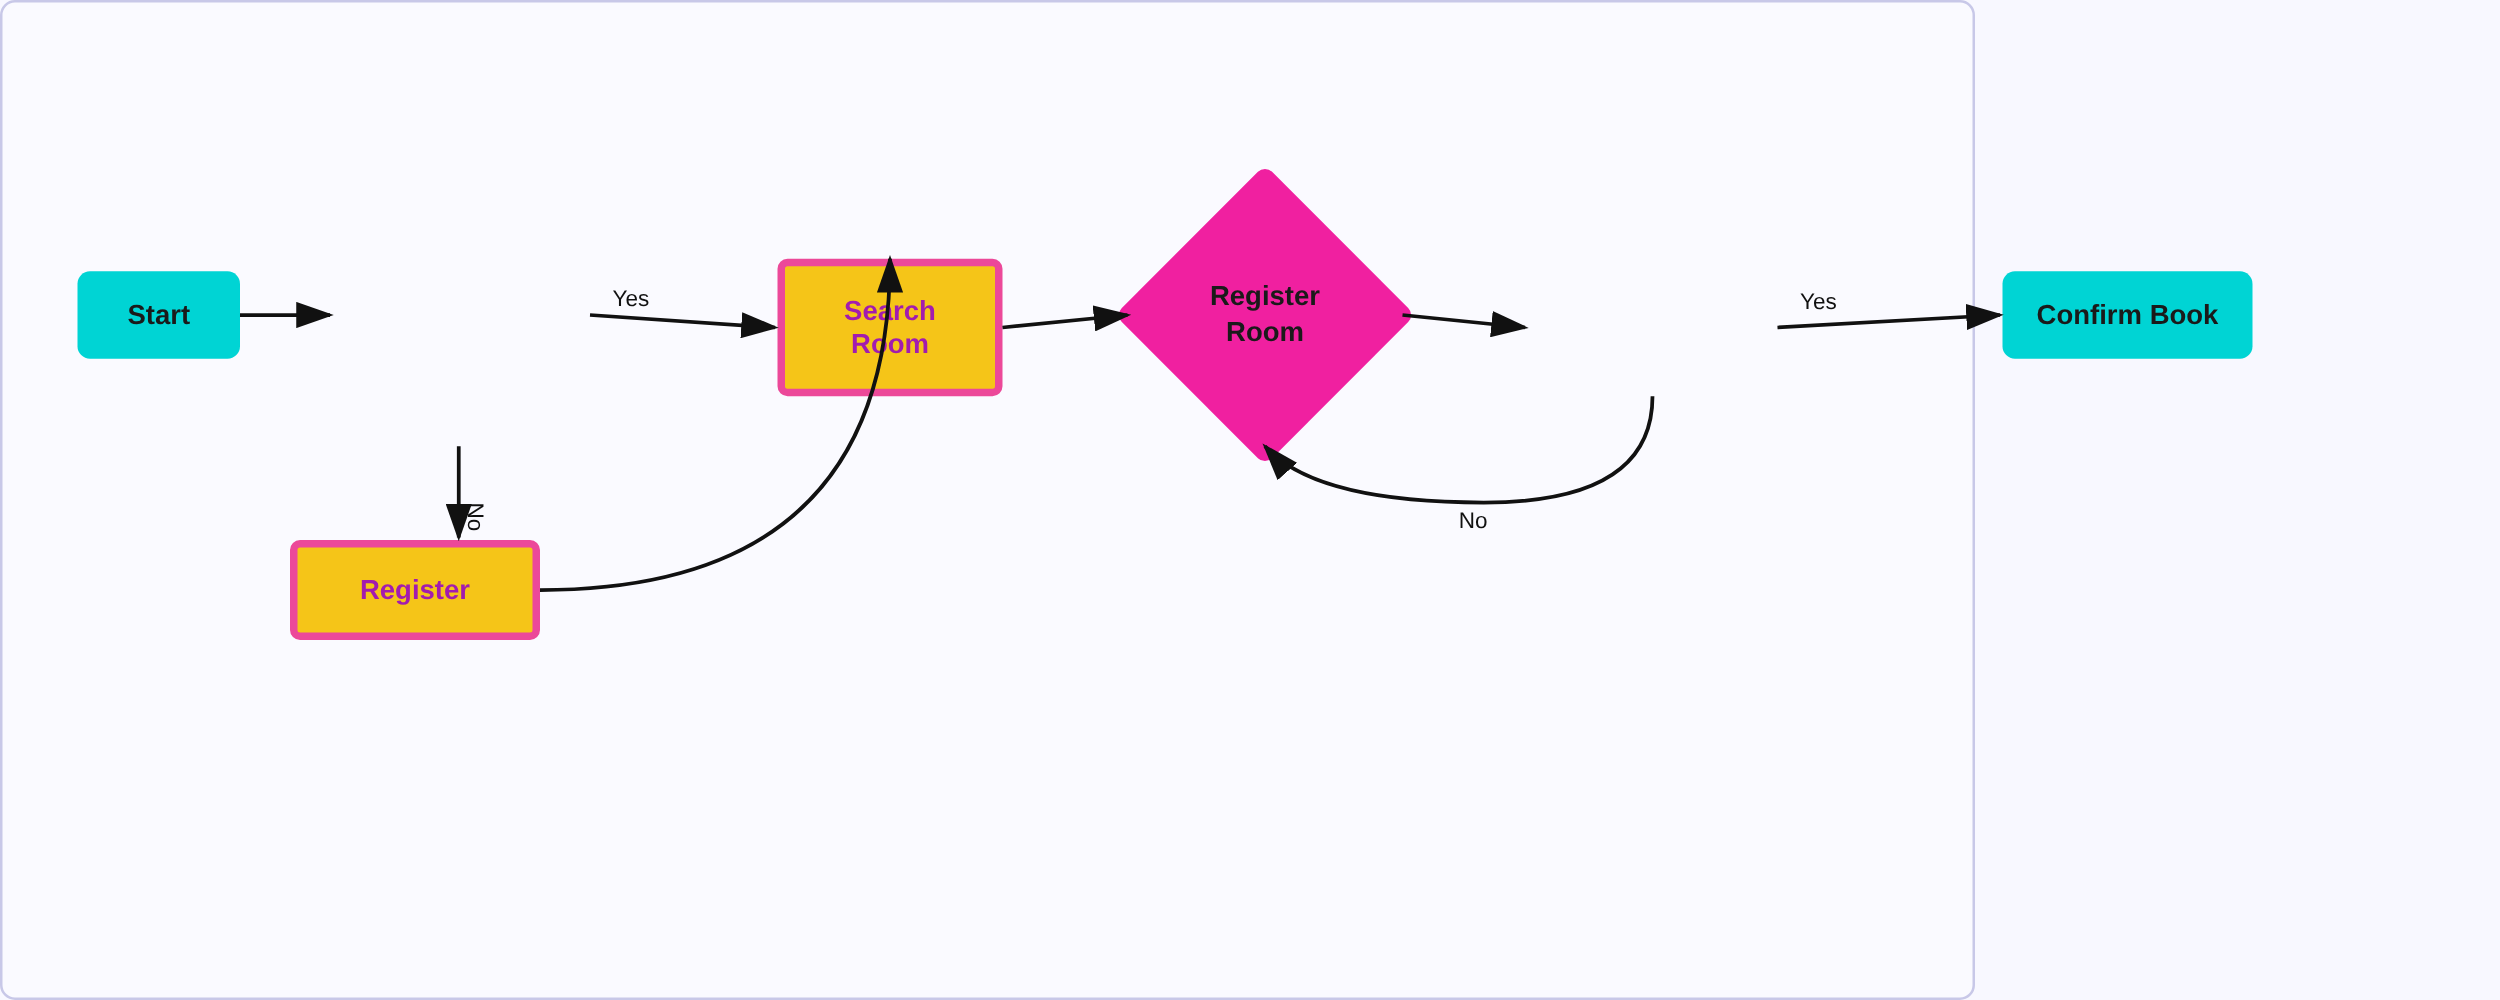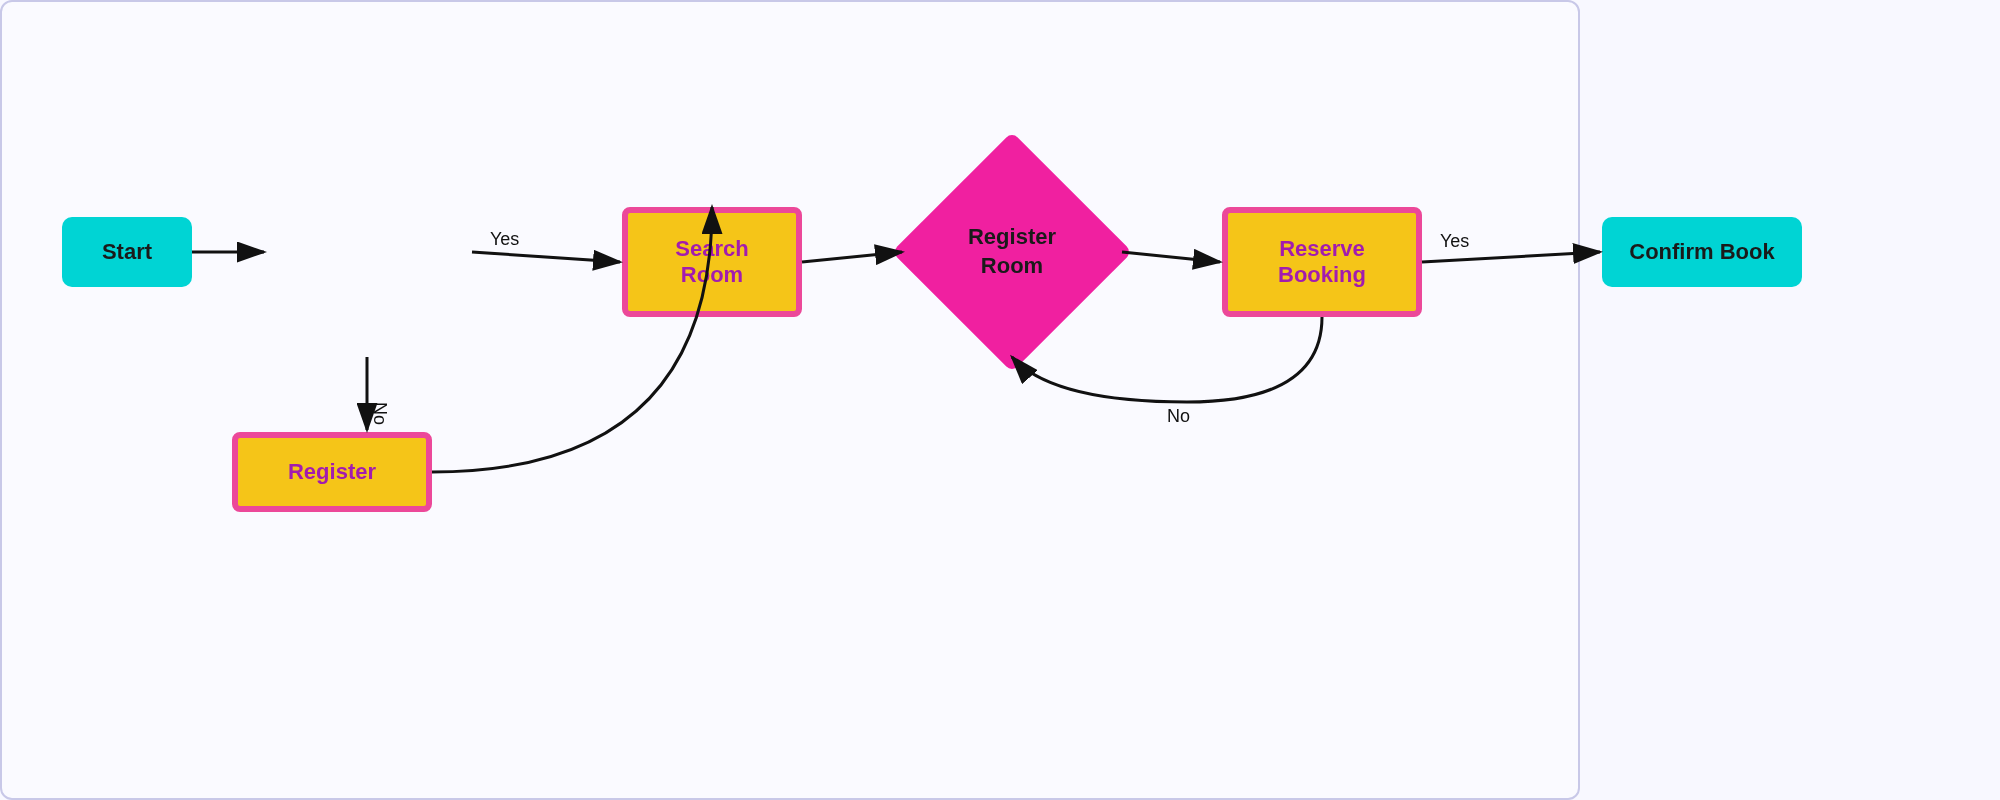--- a/index.html
+++ b/index.html
@@ -81,24 +81,20 @@
     <span style="white-space:pre-line;">Search
 Room</span>
   </div>
 
   <div class="node node-diamond" style="left:900px; top:140px; width:220px; height:220px;">
     <div class="diamond-shape" style="width:170px;height:170px;"></div>
     <span class="diamond-text" style="white-space:pre-line;">Register
 Room</span>
   </div>
 
-  <div class="node node-rect-yellow" style="left:1220px; top:205px; width:200px; height:110px;">
-    <span style="white-space:pre-line; text-align:center;">Reserve
-Booking</span>
-  </div>
 
   <div class="node node-rounded" style="left:1600px; top:215px; width:200px; height:70px;">
     <span>Confirm
 Book</span>
   </div>
 
   <div class="node node-rect-yellow" style="left:230px; top:430px; width:200px; height:80px;">
     <span>Register</span>
   </div>
 

